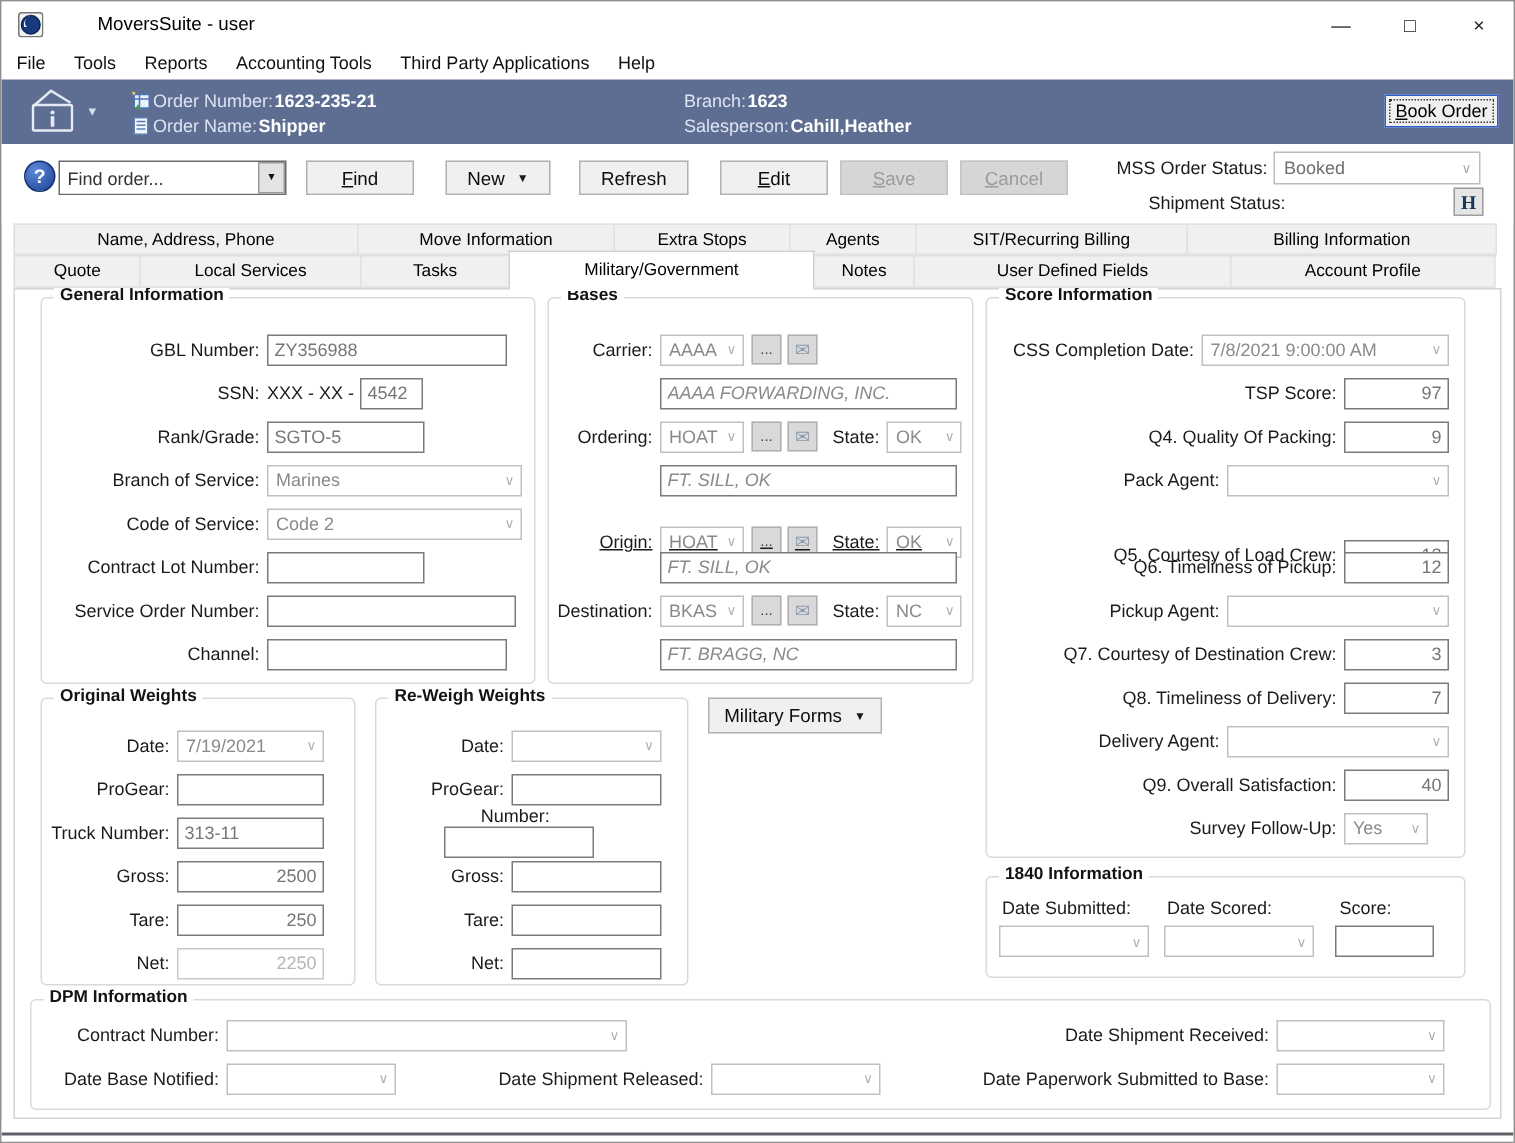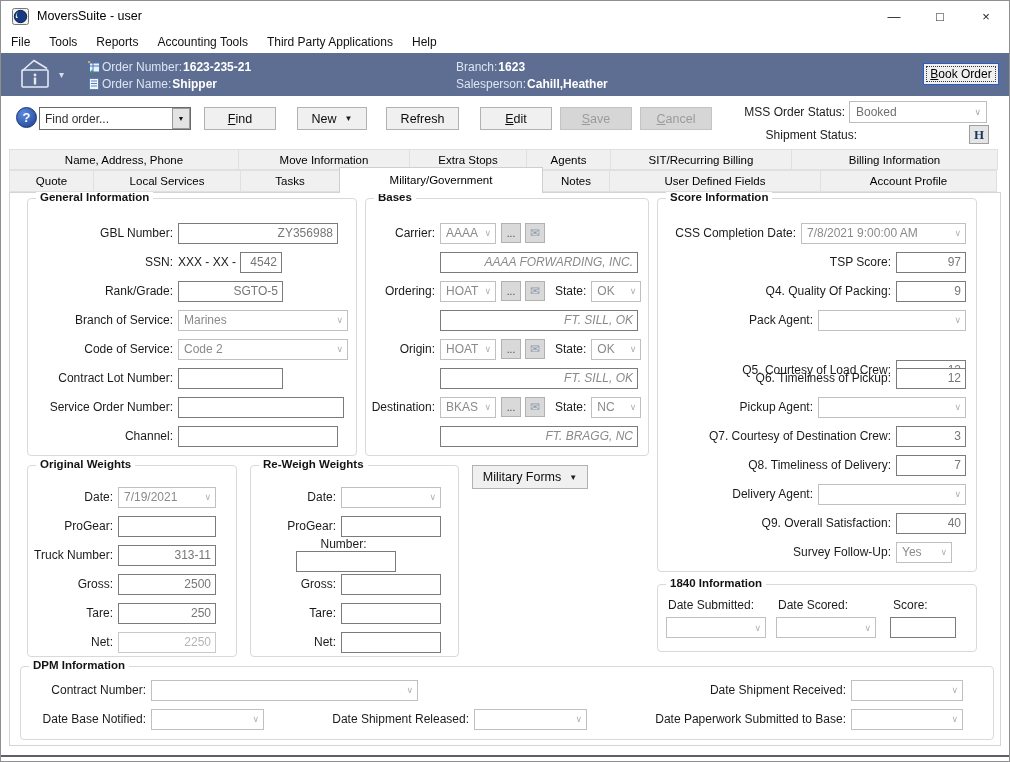--- a/index.html
+++ b/index.html
@@ -2,21 +2,21 @@
 <html><head>
 <meta charset="utf-8">
 <style>
   * { box-sizing: border-box; margin:0; padding:0; }
   html,body { margin:0; background:#fff; }
   body { font-family:"Liberation Sans", sans-serif; font-size:12px; color:#1b1b1b; }
   .window { position:relative; width:1010px; height:762px; background:#fff;
             border:1px solid #8f8f8f; overflow:hidden; }
 
   
-  .titlebar { height:30px; display:flex; align-items:center; background:#fff; }
+  .titlebar { height:30px; display:flex; align-items:center; background:#fff;gap:28px; }
   .app-icon { width:17px; height:17px; margin-left:11px; flex:none; }
   .title-text { margin-left:8px; font-size:12.5px; color:#000; }
   .win-controls { margin-left:auto; display:flex; height:100%; }
   .win-btn { width:46px; height:100%; display:flex; align-items:center; justify-content:center;
              font-size:13px; color:#222; cursor:default; }
 
   
   .menubar { height:22px; display:flex; align-items:center; padding-left:2px; background:#fff; }
   .menu-item { padding:2px 8px; margin-right:3px; color:#111; }
 
@@ -69,21 +69,21 @@
                 position:relative; z-index:3; box-shadow:0 3px 0 -1px #fff; }
 
   
   .panel { position:relative; margin:0 8px; height:554px; background:#fff; border:1px solid #d4d4d4; z-index:1; }
   .grp { position:absolute; border:1px solid #d9d9d9; border-radius:4px; background:#fff; }
   .gt { position:absolute; top:-8px; left:8px; background:#fff; padding:0 4px; font-weight:bold; font-size:11.5px; color:#131313; }
   .frow { position:absolute; display:flex; align-items:center; height:22px; }
   .frow.rj { justify-content:flex-end; }
   .lbl { text-align:right; padding-right:5px; flex:none; color:#1b1b1b; }
   .tb { border:1px solid #7b7b7b; height:21px; padding:0 4px; background:#fff; color:#767676;
-        font:12px "Liberation Sans",sans-serif; flex:none;text-align:right; }
+        font:12px "Liberation Sans",sans-serif; flex:none; }
   .tb.num { text-align:right; }
   .tb.dis { border-color:#c9c9c9; color:#b5b5b5; }
   .tb.ital { font-style:italic; color:#8a8a8a; }
   .combo { border:1px solid #c0c0c0; background:#fff; height:21px; display:flex; align-items:center;
            padding:0 16px 0 5px; color:#8a8a8a; position:relative; flex:none; }
   .combo .chev { position:absolute; right:4px; color:#b0b0b0; font-size:9px; }
   .sq { width:20px; height:20px; flex:none; background:#d9d9d9; border:1px solid #b1b1b1;
         display:flex; align-items:center; justify-content:center; font-size:10px; color:#444; }
   .sq .env { font-size:12px; color:#8d9aab; }
   .mask { color:#1b1b1b; padding-right:4px; }
@@ -308,21 +308,21 @@
           </button>
         <span class="lbl" style="margin-left:10px;">State:</span>
         <div class="combo" style="width:50px;">
           <span>OK</span>
           <span class="chev">∨</span>
         </div>
       </div>
       <div class="frow" style="left:74px; top:110px;">
         <input class="tb ital" style="width: 198px;" readonly="" value="FT. SILL, OK">
       </div>
-      <div class="frow" style="left:0; top:139px;">
+      <div class="frow" style="left:0; top:151px;text-decoration:underline;">
         <span class="lbl" style="width:74px;">Origin:</span>
         <div class="combo" style="width:56px;">
           <span>HOAT</span>
           <span class="chev">∨</span>
         </div>
         <button class="sq" style="margin-left:5px;">
             <span>...</span>
           </button>
         <button class="sq" style="margin-left:4px;">
             <span class="env">✉</span>

